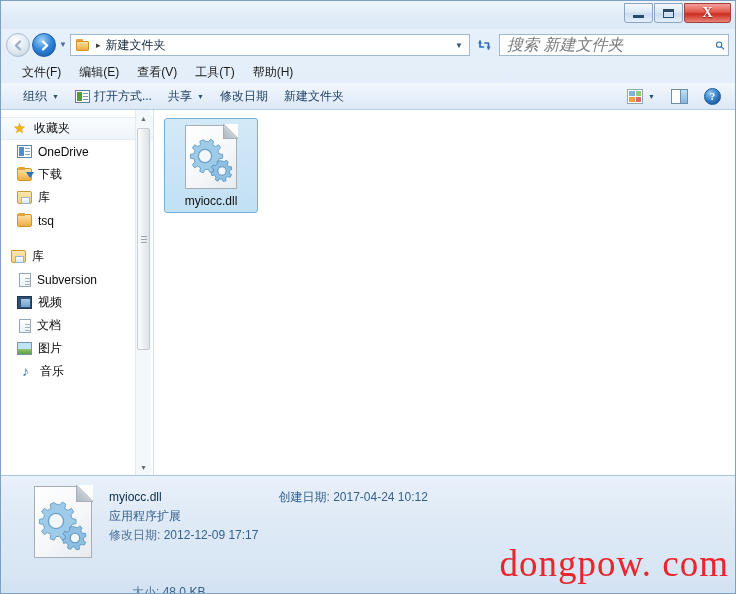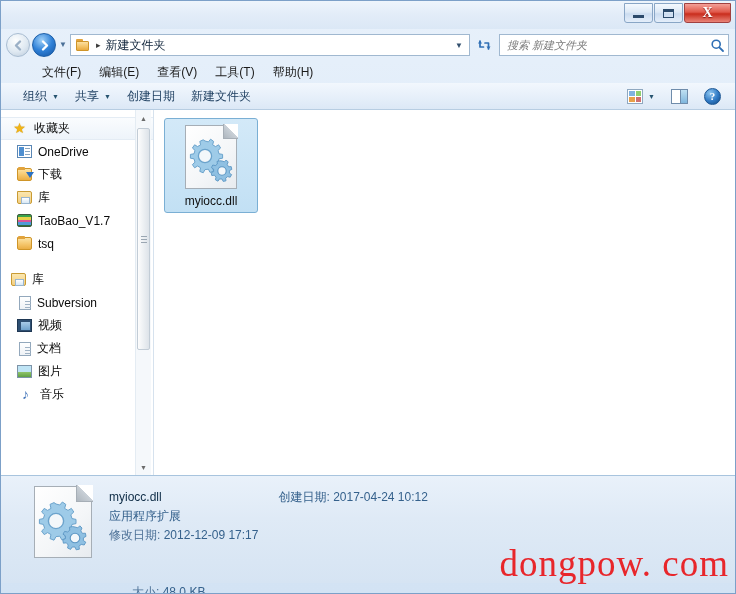--- a/index.html
+++ b/index.html
@@ -187,36 +187,35 @@
     display: flex;
     align-items: center;
     box-sizing: border-box;
     padding: 0 3px 0 7px;
   }
   #search-input {
     flex: 1;
     border: none;
     outline: none;
     font-family: "Liberation Sans", sans-serif;
-    font-size: 11px;
+    font-size: 16px;
     font-style: italic;
     color: #ef4444;
     background: transparent;
     padding: 0;
   }
   #search-input::placeholder { color: #7b7b7b; opacity: 1; }
 
   
   #menubar {
     height: 22px;
     display: flex;
     align-items: center;
     padding-left: 12px;
     box-sizing: border-box;
-    margin-left: 20px;
   }
   .menu-item {
     font-size: 12px;
     color: #1b1b1b;
     padding: 2px 9px;
     cursor: default;
   }
 
   
   #toolbar {
@@ -706,25 +705,29 @@
     <div class="menu-item">工具(T)</div>
     <div class="menu-item">帮助(H)</div>
   </div>
 
   <div id="toolbar">
     <div class="tb-item">
       <span>组织</span>
       <span class="tb-caret">▼</span>
     </div>
     <div class="tb-item">
+      <span class="openwith-ico"></span>
+      <span>打开方式...</span>
+    </div>
+    <div class="tb-item">
       <span>共享</span>
       <span class="tb-caret">▼</span>
     </div>
     <div class="tb-item">
-      <span>创建日期</span>
+      <span>修改日期</span>
     </div>
     <div class="tb-item">
       <span>新建文件夹</span>
     </div>
 
     <div id="tb-right">
       <div class="tb-item">
         <span class="viewmode-ico">
           <i class="vm1"></i>
             <i class="vm2"></i>
@@ -764,24 +767,20 @@
           <span class="nav-label">下载</span>
         </div>
 
 
         <div class="nav-row child">
           <span class="nav-ico ico-library"></span>
           <span class="nav-label">库</span>
         </div>
 
 
-        <div class="nav-row child">
-          <span class="nav-ico ico-archive"></span>
-          <span class="nav-label">TaoBao_V1.7</span>
-        </div>
 
         <div class="nav-row child">
           <span class="nav-ico ico-folder-base"></span>
           <span class="nav-label">tsq</span>
         </div>
 
         <div style="height:13px"></div>
 
         <div class="nav-row header">
           <span class="nav-ico ico-library"></span>

